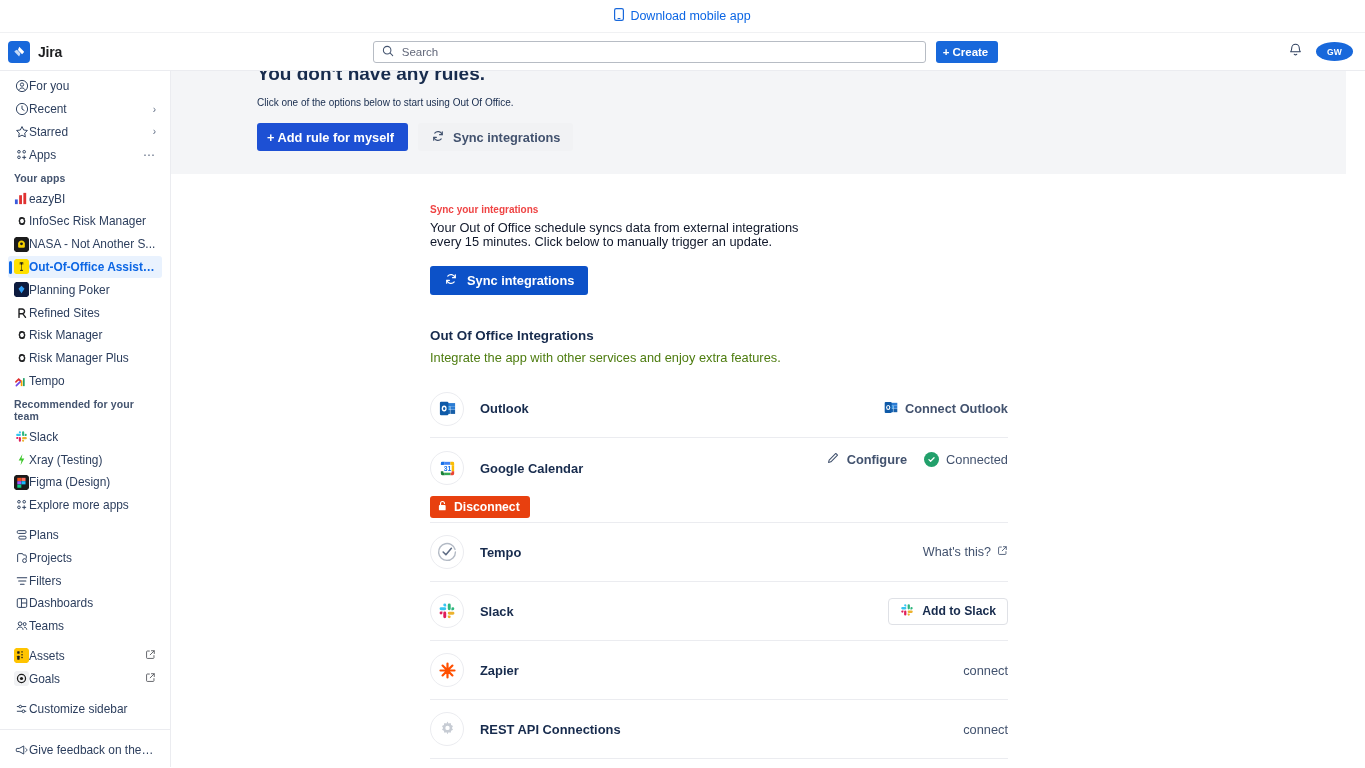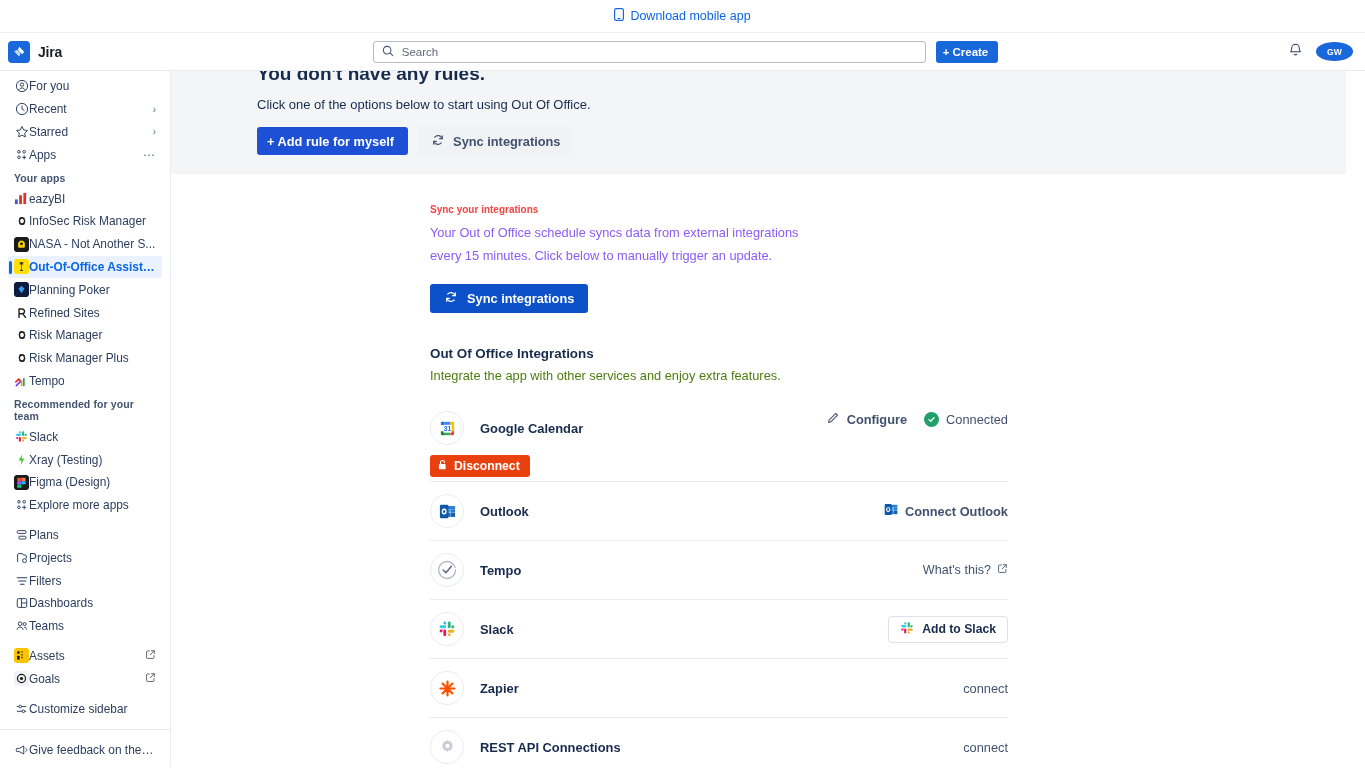--- a/index.html
+++ b/index.html
@@ -124,38 +124,38 @@
     width: 1175px;
     padding: 0 0 26px 86px;
     height: 103px;
     overflow: hidden;
   }
   .rules-title {
     font-size: 19px; font-weight: 700; color: #172b4d;
     margin: 0; padding-top: 0; line-height: 22px;
     position: relative; top: -8px;
   }
-  .rules-sub { font-size: 13px; color: #172b4d; margin: 0; padding-top: 4px; }
+  .rules-sub { font-size: 10px; color: #172b4d; margin: 0; padding-top: 4px; }
   .rules-actions { display: flex; gap: 10px; margin-top: 15px; }
   .btn-primary {
     background: #1d50d4; color: #fff; border: none; border-radius: 3px;
     height: 28px; padding: 0 14px 0 10px;
     font-size: 12.8px; font-weight: 700; font-family: inherit;
     display: inline-flex; align-items: center; gap: 3px; cursor: pointer;
   }
   .btn-subtle {
     background: #f1f2f4; color: #42526e; border: none; border-radius: 3px;
     height: 28px; padding: 0 13px;
     font-size: 12.8px; font-weight: 600; font-family: inherit;
     display: inline-flex; align-items: center; gap: 8px; cursor: pointer;
   }
 
   .content-pad { padding: 30px 0 0 259px; }
   .h-sync { font-size: 10px; font-weight: 700; color: #ef4444; margin: 0; }
-  .p-sync { font-size: 12.8px; color: #8b5cf6; margin: 6px 0 0 0; line-height: 23px; max-width: 370px; }
+  .p-sync { font-size: 12.8px; color: #0f172a; margin: 6px 0 0 0; line-height: 14px; max-width: 370px; }
   .btn-sync-main {
     margin-top: 17px;
     background: #0c51c8; color: #fff; border: none; border-radius: 3px;
     height: 29px; padding: 0 14px;
     font-size: 12.8px; font-weight: 700; font-family: inherit;
     display: inline-flex; align-items: center; gap: 9px; cursor: pointer;
   }
   .h-int { font-size: 13.4px; font-weight: 700; color: #172b4d; margin: 33px 0 0 0; }
   .p-int { font-size: 12.8px; color: #4d7c0f; margin: 7px 0 0 0; }
 
@@ -610,20 +610,57 @@
           </svg>
         </span>
         <span>Sync integrations</span>
       </button>
 
       <h2 class="h-int">Out Of Office Integrations</h2>
       <p class="p-int">Integrate the app with other services and enjoy extra features.</p>
 
       <div class="int-list">
 
+        <div class="int-row">
+          <div class="int-left">
+            <div class="int-circle">
+              <svg width="19" height="19" viewBox="0 0 20 20">
+                <rect x="8" y="4.3" width="10" height="11.4" rx="1" fill="#fff"></rect>
+                <rect x="8" y="4.3" width="10" height="3.4" fill="#2b7cd3"></rect>
+                <rect x="8" y="7.7" width="4.6" height="3.6" fill="#41a5ee"></rect>
+                <rect x="13" y="7.7" width="5" height="3.6" fill="#2b7cd3"></rect>
+                <rect x="8" y="11.6" width="4.6" height="4.1" fill="#1f6cba"></rect>
+                <rect x="13" y="11.6" width="5" height="4.1" fill="#185fa8"></rect>
+                <rect x="2" y="3" width="9" height="14" rx="1.3" fill="#0f5aa8"></rect>
+                <ellipse cx="6.5" cy="10" rx="2.6" ry="3.1" fill="#fff"></ellipse>
+                <ellipse cx="6.5" cy="10" rx="1.2" ry="1.7" fill="#0f5aa8"></ellipse>
+              </svg>
+            </div>
+            <span class="int-name">Outlook</span>
+          </div>
+          <div class="int-right">
+            <span class="link-action">
+              <span>
+                <svg width="14" height="13" viewBox="0 0 20 18">
+                  <rect x="8" y="2.3" width="11" height="13.4" rx="1" fill="#fff"></rect>
+                  <rect x="8" y="2.3" width="11" height="4" fill="#2b7cd3"></rect>
+                  <rect x="8" y="6.3" width="5.2" height="4.4" fill="#41a5ee"></rect>
+                  <rect x="13.6" y="6.3" width="5.4" height="4.4" fill="#2b7cd3"></rect>
+                  <rect x="8" y="11" width="5.2" height="4.7" fill="#1f6cba"></rect>
+                  <rect x="13.6" y="11" width="5.4" height="4.7" fill="#185fa8"></rect>
+                  <rect x="1" y="1" width="10" height="16" rx="1.4" fill="#0f5aa8"></rect>
+                  <ellipse cx="6" cy="9" rx="3" ry="3.6" fill="#fff"></ellipse>
+                  <ellipse cx="6" cy="9" rx="1.4" ry="2" fill="#0f5aa8"></ellipse>
+                </svg>
+              </span>
+              <span>Connect Outlook</span>
+            </span>
+          </div>
+        </div>
+
         <div class="int-row row-gcal">
           <div class="int-left">
             <div class="int-circle">
               <svg width="19" height="19" viewBox="0 0 20 20">
                 <rect x="3" y="3" width="14" height="14" rx="1.4" fill="#fff"></rect>
                 <path d="M3 4.4A1.4 1.4 0 0 1 4.4 3H7v3.2H3V4.4z" fill="#1a73e8"></path>
                 <path d="M7 3h6v3.2H7z" fill="#4285f4"></path>
                 <path d="M13 3h2.6A1.4 1.4 0 0 1 17 4.4V7h-4V3z" fill="#fbbc04"></path>
                 <path d="M13 7h4v6h-4z" fill="#fbbc04"></path>
                 <path d="M13 13h4v2.6a1.4 1.4 0 0 1-1.4 1.4H13v-4z" fill="#ea4335"></path>
@@ -660,57 +697,20 @@
                 <path d="M4.4 6.8V4.6a2.6 2.6 0 0 1 5.2 0" stroke="#fff" stroke-width="1.5" stroke-linecap="round"></path>
               </svg>
             </span>
             <span>Disconnect</span>
           </button>
         </div>
 
         <div class="int-row">
           <div class="int-left">
             <div class="int-circle">
-              <svg width="19" height="19" viewBox="0 0 20 20">
-                <rect x="8" y="4.3" width="10" height="11.4" rx="1" fill="#fff"></rect>
-                <rect x="8" y="4.3" width="10" height="3.4" fill="#2b7cd3"></rect>
-                <rect x="8" y="7.7" width="4.6" height="3.6" fill="#41a5ee"></rect>
-                <rect x="13" y="7.7" width="5" height="3.6" fill="#2b7cd3"></rect>
-                <rect x="8" y="11.6" width="4.6" height="4.1" fill="#1f6cba"></rect>
-                <rect x="13" y="11.6" width="5" height="4.1" fill="#185fa8"></rect>
-                <rect x="2" y="3" width="9" height="14" rx="1.3" fill="#0f5aa8"></rect>
-                <ellipse cx="6.5" cy="10" rx="2.6" ry="3.1" fill="#fff"></ellipse>
-                <ellipse cx="6.5" cy="10" rx="1.2" ry="1.7" fill="#0f5aa8"></ellipse>
-              </svg>
-            </div>
-            <span class="int-name">Outlook</span>
-          </div>
-          <div class="int-right">
-            <span class="link-action">
-              <span>
-                <svg width="14" height="13" viewBox="0 0 20 18">
-                  <rect x="8" y="2.3" width="11" height="13.4" rx="1" fill="#fff"></rect>
-                  <rect x="8" y="2.3" width="11" height="4" fill="#2b7cd3"></rect>
-                  <rect x="8" y="6.3" width="5.2" height="4.4" fill="#41a5ee"></rect>
-                  <rect x="13.6" y="6.3" width="5.4" height="4.4" fill="#2b7cd3"></rect>
-                  <rect x="8" y="11" width="5.2" height="4.7" fill="#1f6cba"></rect>
-                  <rect x="13.6" y="11" width="5.4" height="4.7" fill="#185fa8"></rect>
-                  <rect x="1" y="1" width="10" height="16" rx="1.4" fill="#0f5aa8"></rect>
-                  <ellipse cx="6" cy="9" rx="3" ry="3.6" fill="#fff"></ellipse>
-                  <ellipse cx="6" cy="9" rx="1.4" ry="2" fill="#0f5aa8"></ellipse>
-                </svg>
-              </span>
-              <span>Connect Outlook</span>
-            </span>
-          </div>
-        </div>
-
-        <div class="int-row">
-          <div class="int-left">
-            <div class="int-circle">
               <svg width="22" height="22" viewBox="0 0 24 24" fill="none">
                 <path d="M20.8 9.2A9.2 9.2 0 1 0 12 21.2" stroke="#b3bac5" stroke-width="1.5" stroke-linecap="round"></path>
                 <path d="M12 21.2a9.2 9.2 0 0 0 9.2-9.2" stroke="#b3bac5" stroke-width="1.5" stroke-linecap="round"></path>
                 <path d="M7.8 12l3 3 6-7" stroke="#5e6c84" stroke-width="1.7" stroke-linecap="round" stroke-linejoin="round"></path>
               </svg>
             </div>
             <span class="int-name">Tempo</span>
           </div>
           <div class="int-right">
             <span class="whats-this">

